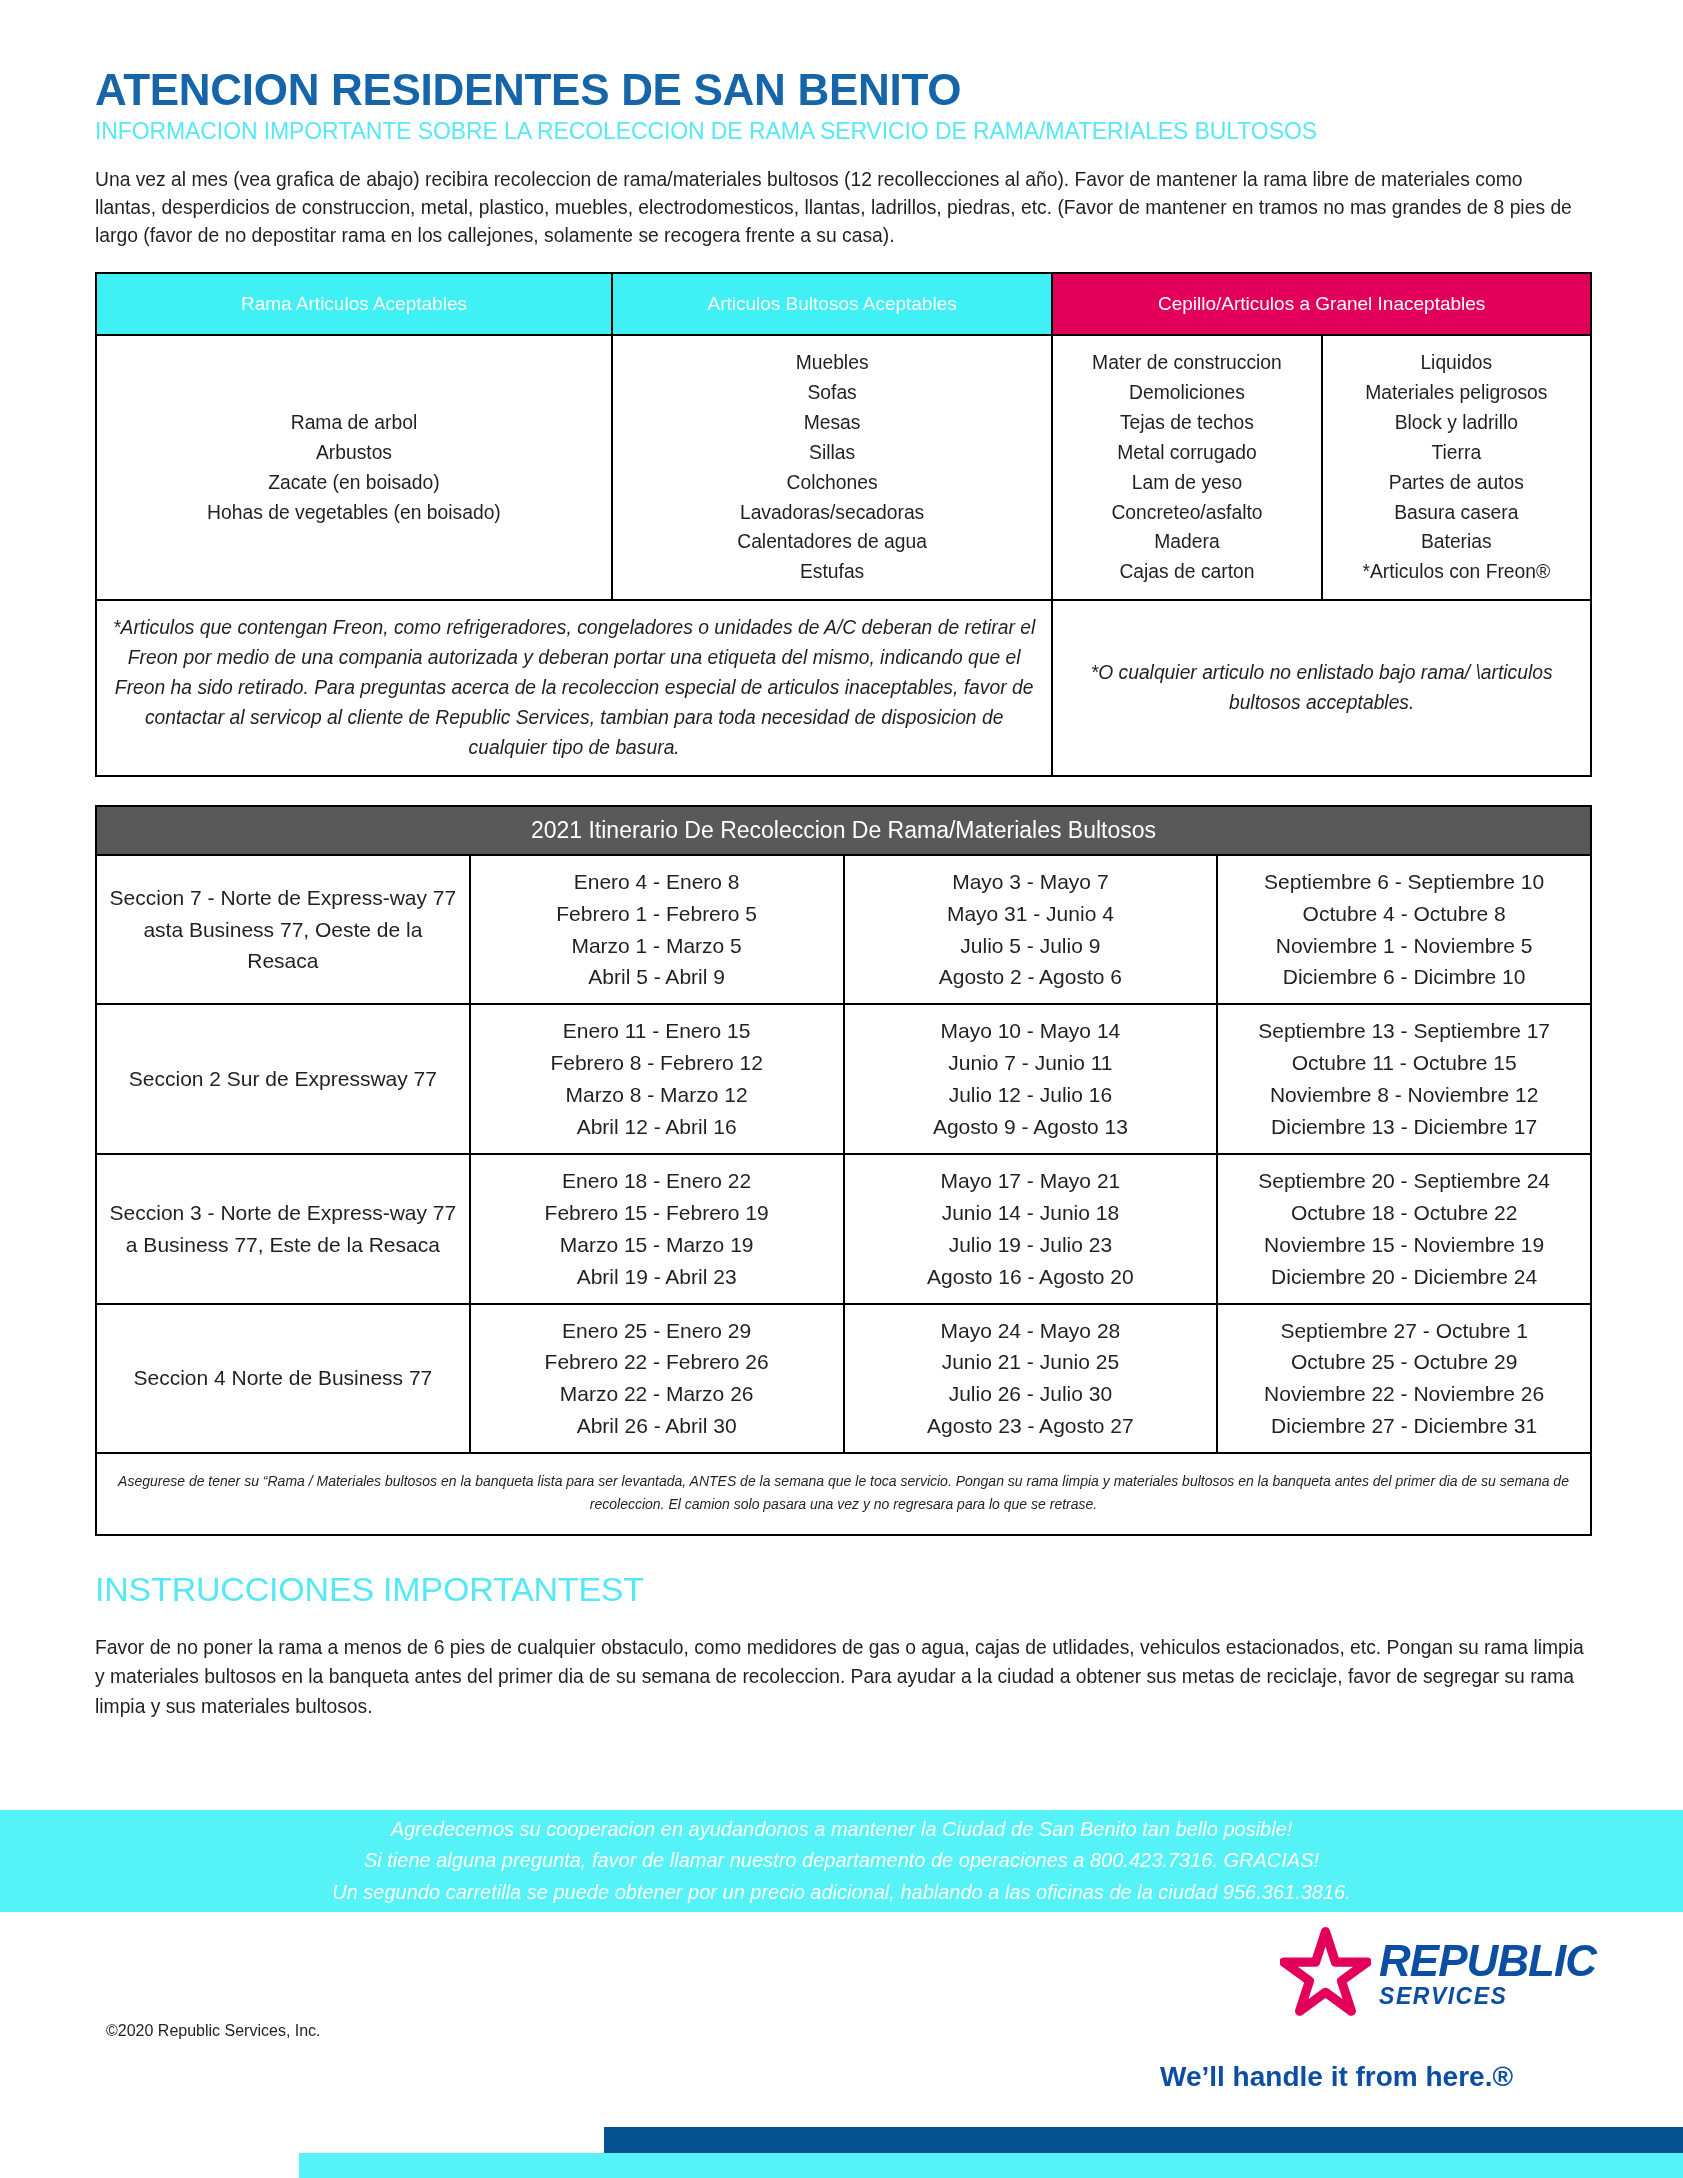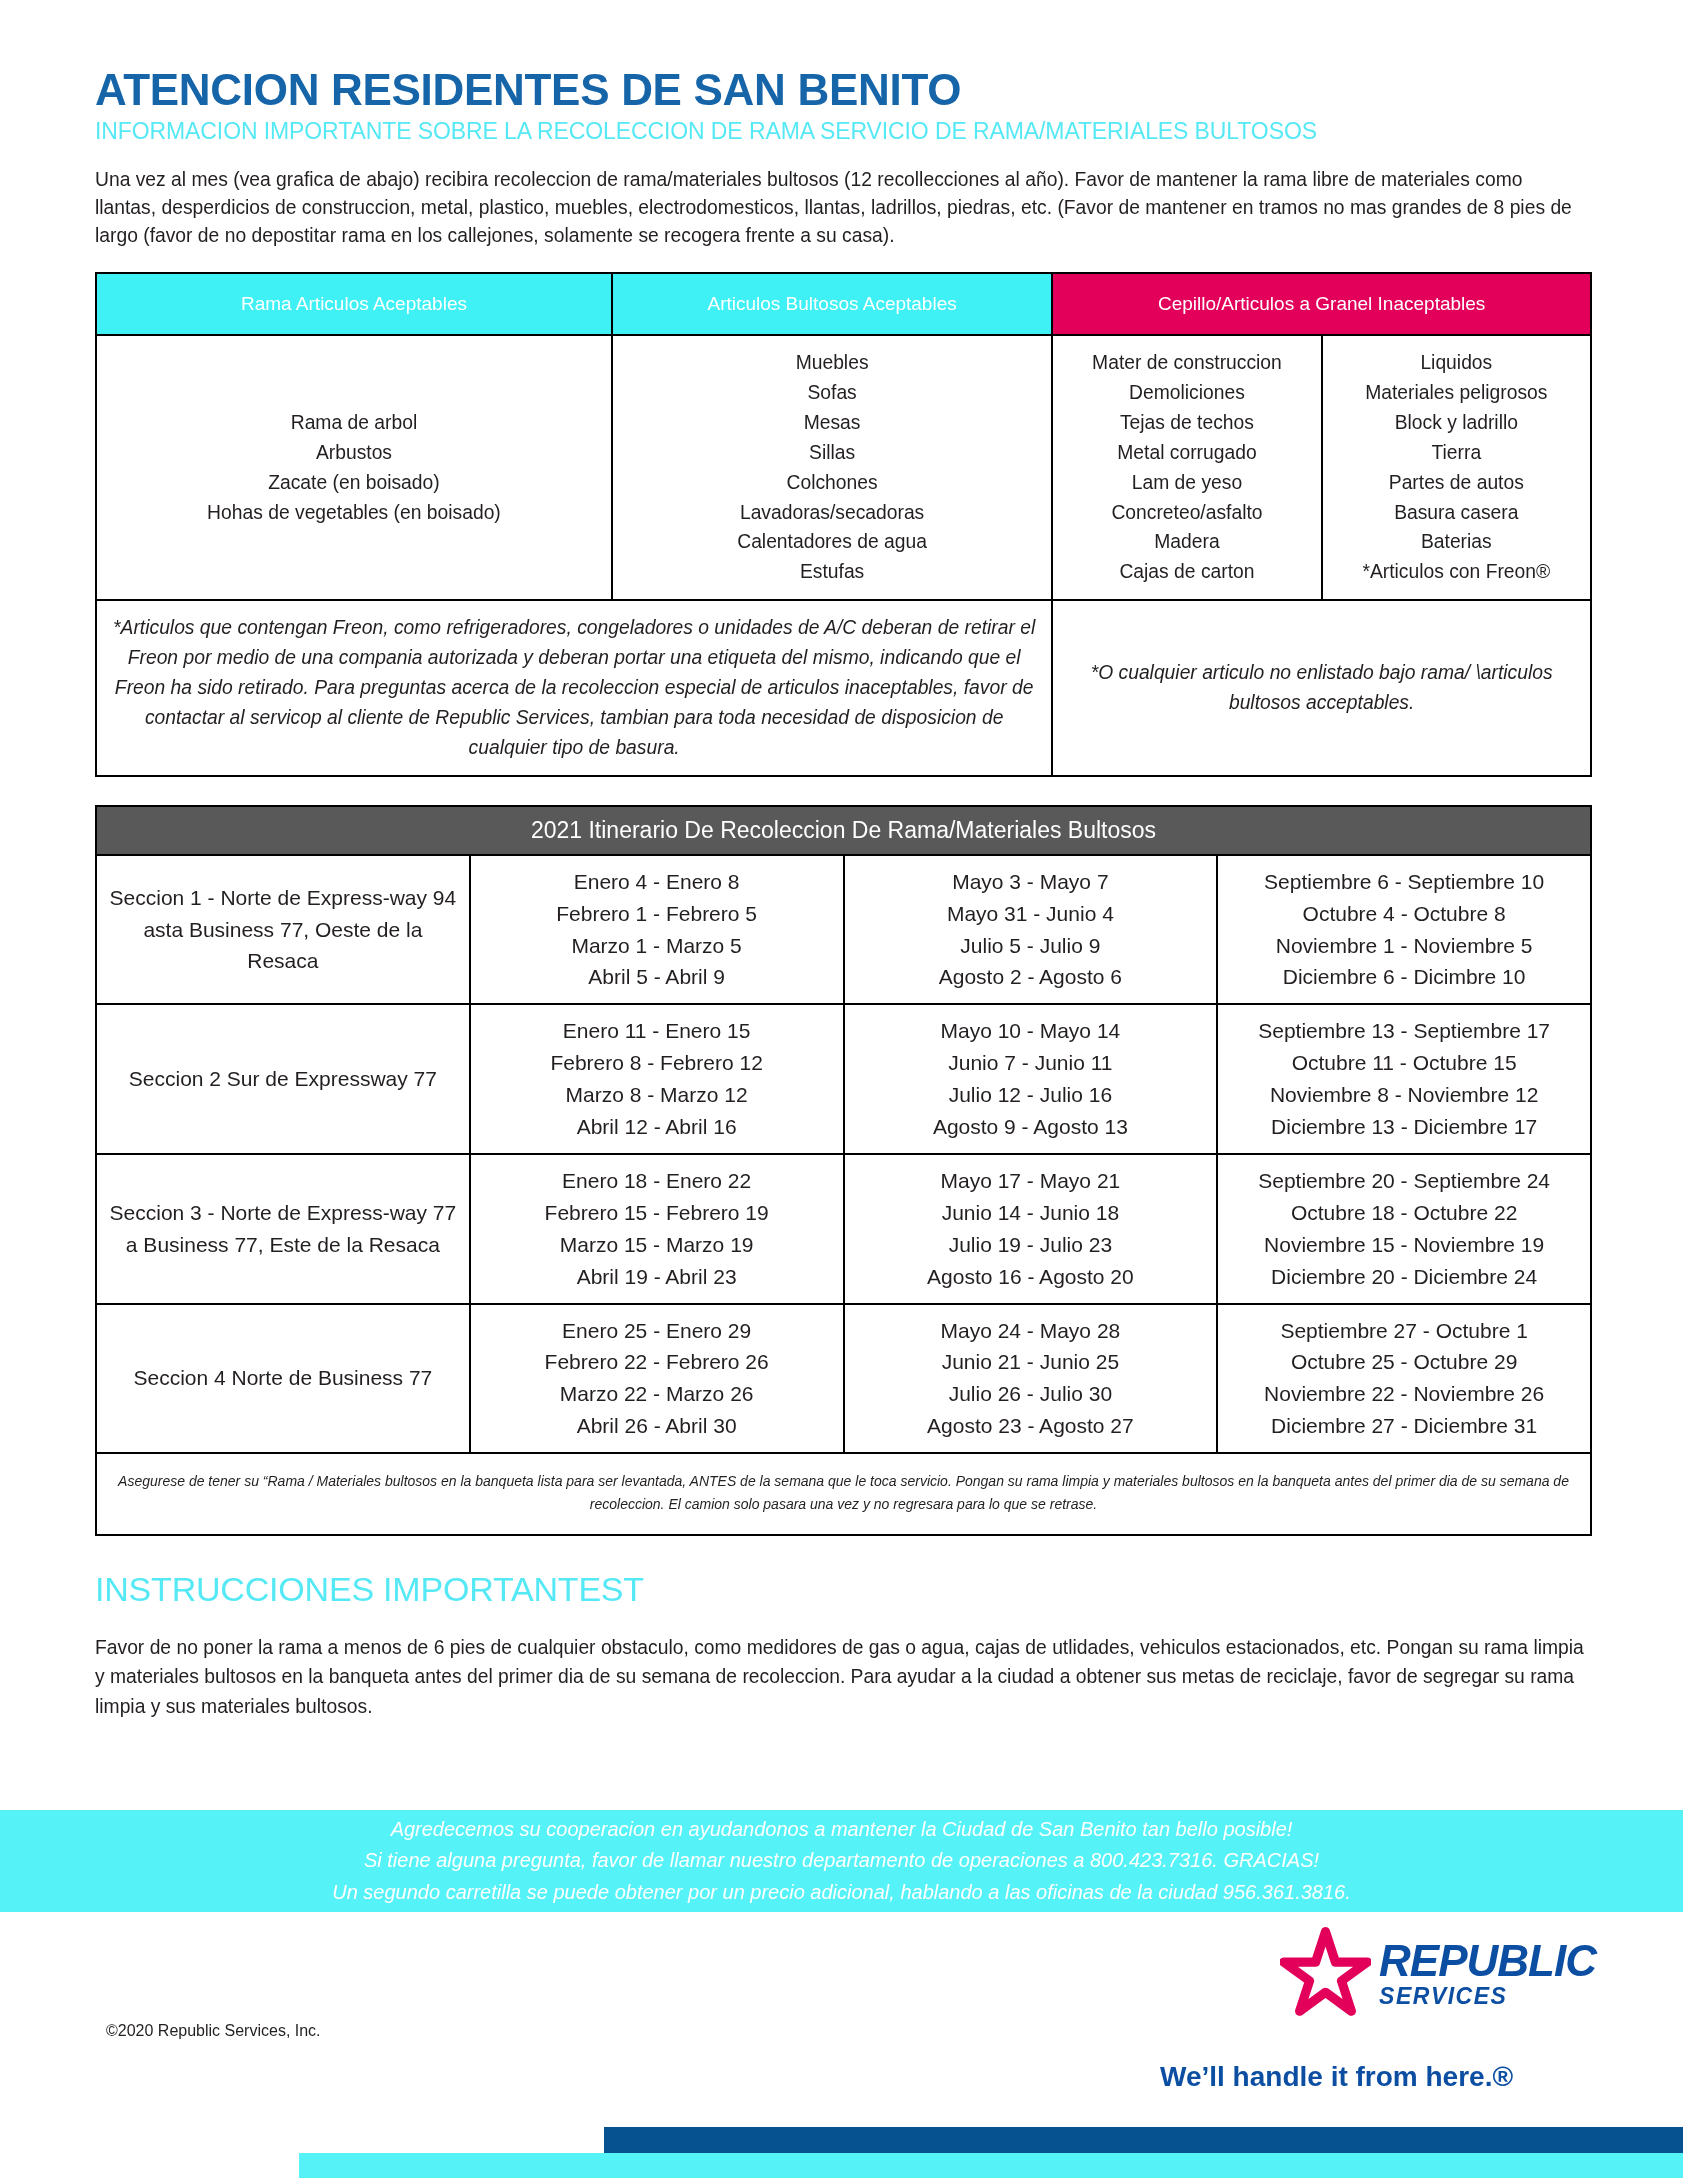--- a/index.html
+++ b/index.html
@@ -313,21 +313,21 @@
 
     <div class="spacer-28"></div>
 
     <table class="t2">
       <tbody>
           <tr>
         <td class="sched-head" colspan="4">2021 Itinerario De Recoleccion De Rama/Materiales Bultosos</td>
       </tr>
 
       <tr>
-        <td class="sec-col">Seccion 1 - Norte de Express-way 94 asta Business 77, Oeste de la Resaca</td>
+        <td class="sec-col">Seccion 7 - Norte de Express-way 77 asta Business 77, Oeste de la Resaca</td>
         <td class="dt-col">
           <div>Enero 4 - Enero 8</div>
           <div>Febrero 1 - Febrero 5</div>
           <div>Marzo 1 - Marzo 5</div>
           <div>Abril 5 - Abril 9</div>
         </td>
         <td class="dt-col2">
           <div>Mayo 3 - Mayo 7</div>
           <div>Mayo 31 - Junio 4</div>
           <div>Julio 5 - Julio 9</div>

